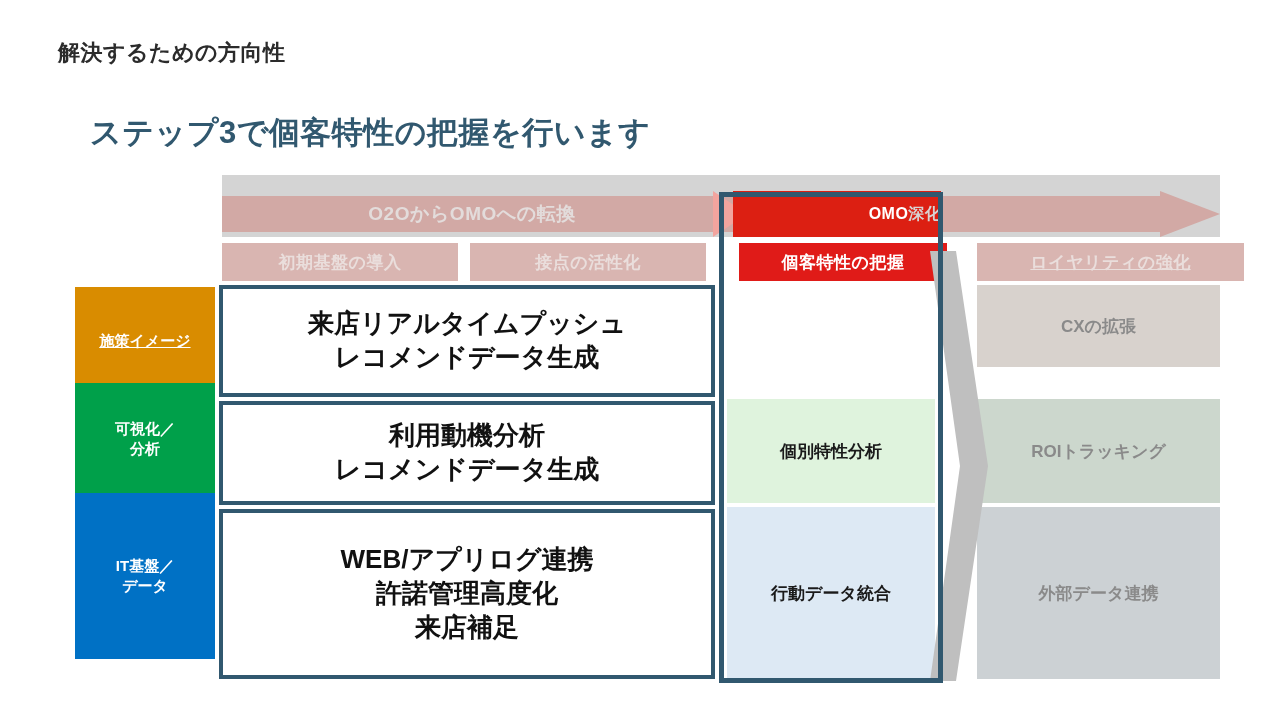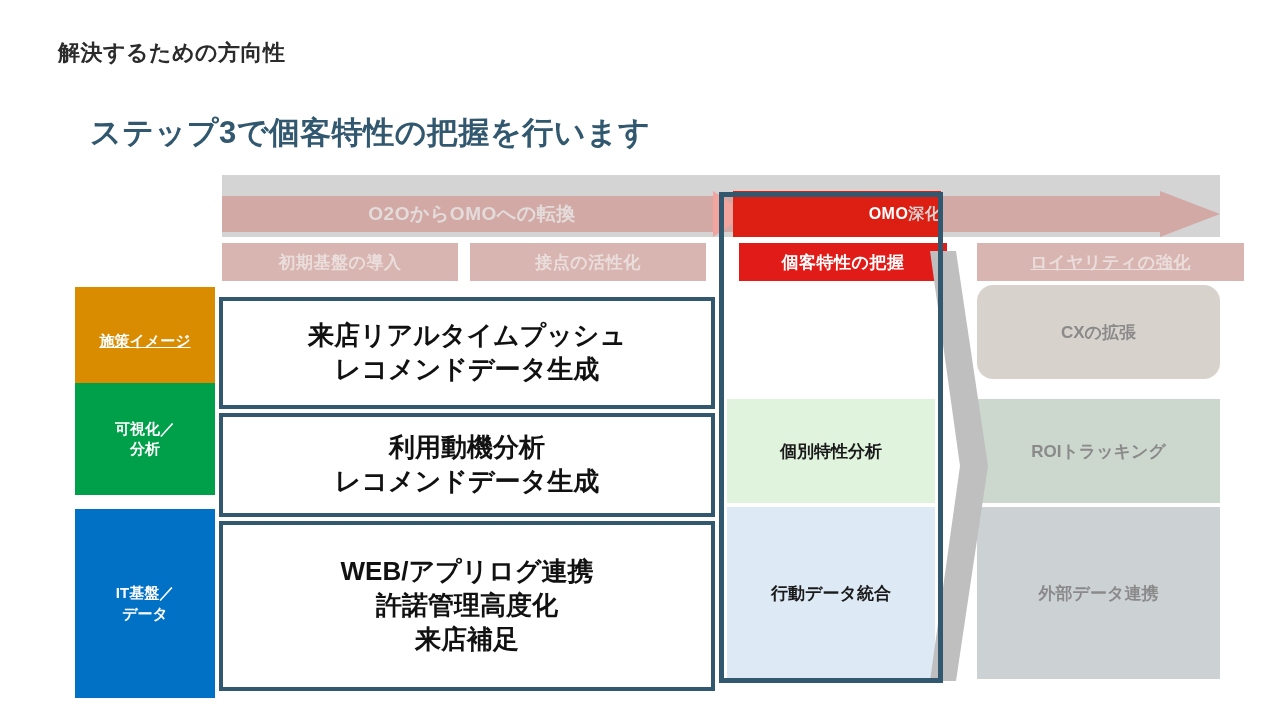--- a/index.html
+++ b/index.html
@@ -164,21 +164,20 @@
     left: 219px;
     width: 496px;
     background: #ffffff;
     border: 4px solid #31586f;
     box-sizing: border-box;
     display: flex;
     flex-direction: column;
     align-items: center;
     justify-content: center;
     text-align: center;
-    margin-top: 12px;
   }
   .measure-line {
     font-size: 26px;
     font-weight: bold;
     color: #111111;
     line-height: 1.30;
     white-space: nowrap;
   }
 
   
@@ -276,37 +275,37 @@
   </div>
 
   <div class="rowlabel rowlabel-1" style="top:112px; height:108px;">施策イメージ</div>
 
   <div class="measure-box" style="top:110px; height:112px;">
     <div class="measure-line">来店リアルタイムプッシュ</div>
     <div class="measure-line">レコメンドデータ生成</div>
   </div>
 
 
-  <div class="col4-cell c4-1" style="top:110px; height:94px;border-radius:16px;">CXの拡張</div>
+  <div class="col4-cell c4-1" style="top:110px; height:82px;">CXの拡張</div>
 
   <div class="rowlabel rowlabel-2" style="top:208px; height:112px; flex-direction:column;">
     <span>可視化／</span>
     <span>分析</span>
   </div>
 
   <div class="measure-box" style="top:226px; height:104px;">
     <div class="measure-line">利用動機分析</div>
     <div class="measure-line">レコメンドデータ生成</div>
   </div>
 
   <div class="col3-cell c3-2" style="top:224px; height:104px;">個別特性分析</div>
 
   <div class="col4-cell c4-2" style="top:224px; height:104px;">ROIトラッキング</div>
 
-  <div class="rowlabel rowlabel-3" style="top:334px; height:189px; flex-direction:column;">
+  <div class="rowlabel rowlabel-3" style="top:318px; height:166px; flex-direction:column;">
     <span>IT基盤／</span>
     <span>データ</span>
   </div>
 
   <div class="measure-box" style="top:334px; height:170px;">
     <div class="measure-line">WEB/アプリログ連携</div>
     <div class="measure-line">許諾管理高度化</div>
     <div class="measure-line">来店補足</div>
   </div>
 

